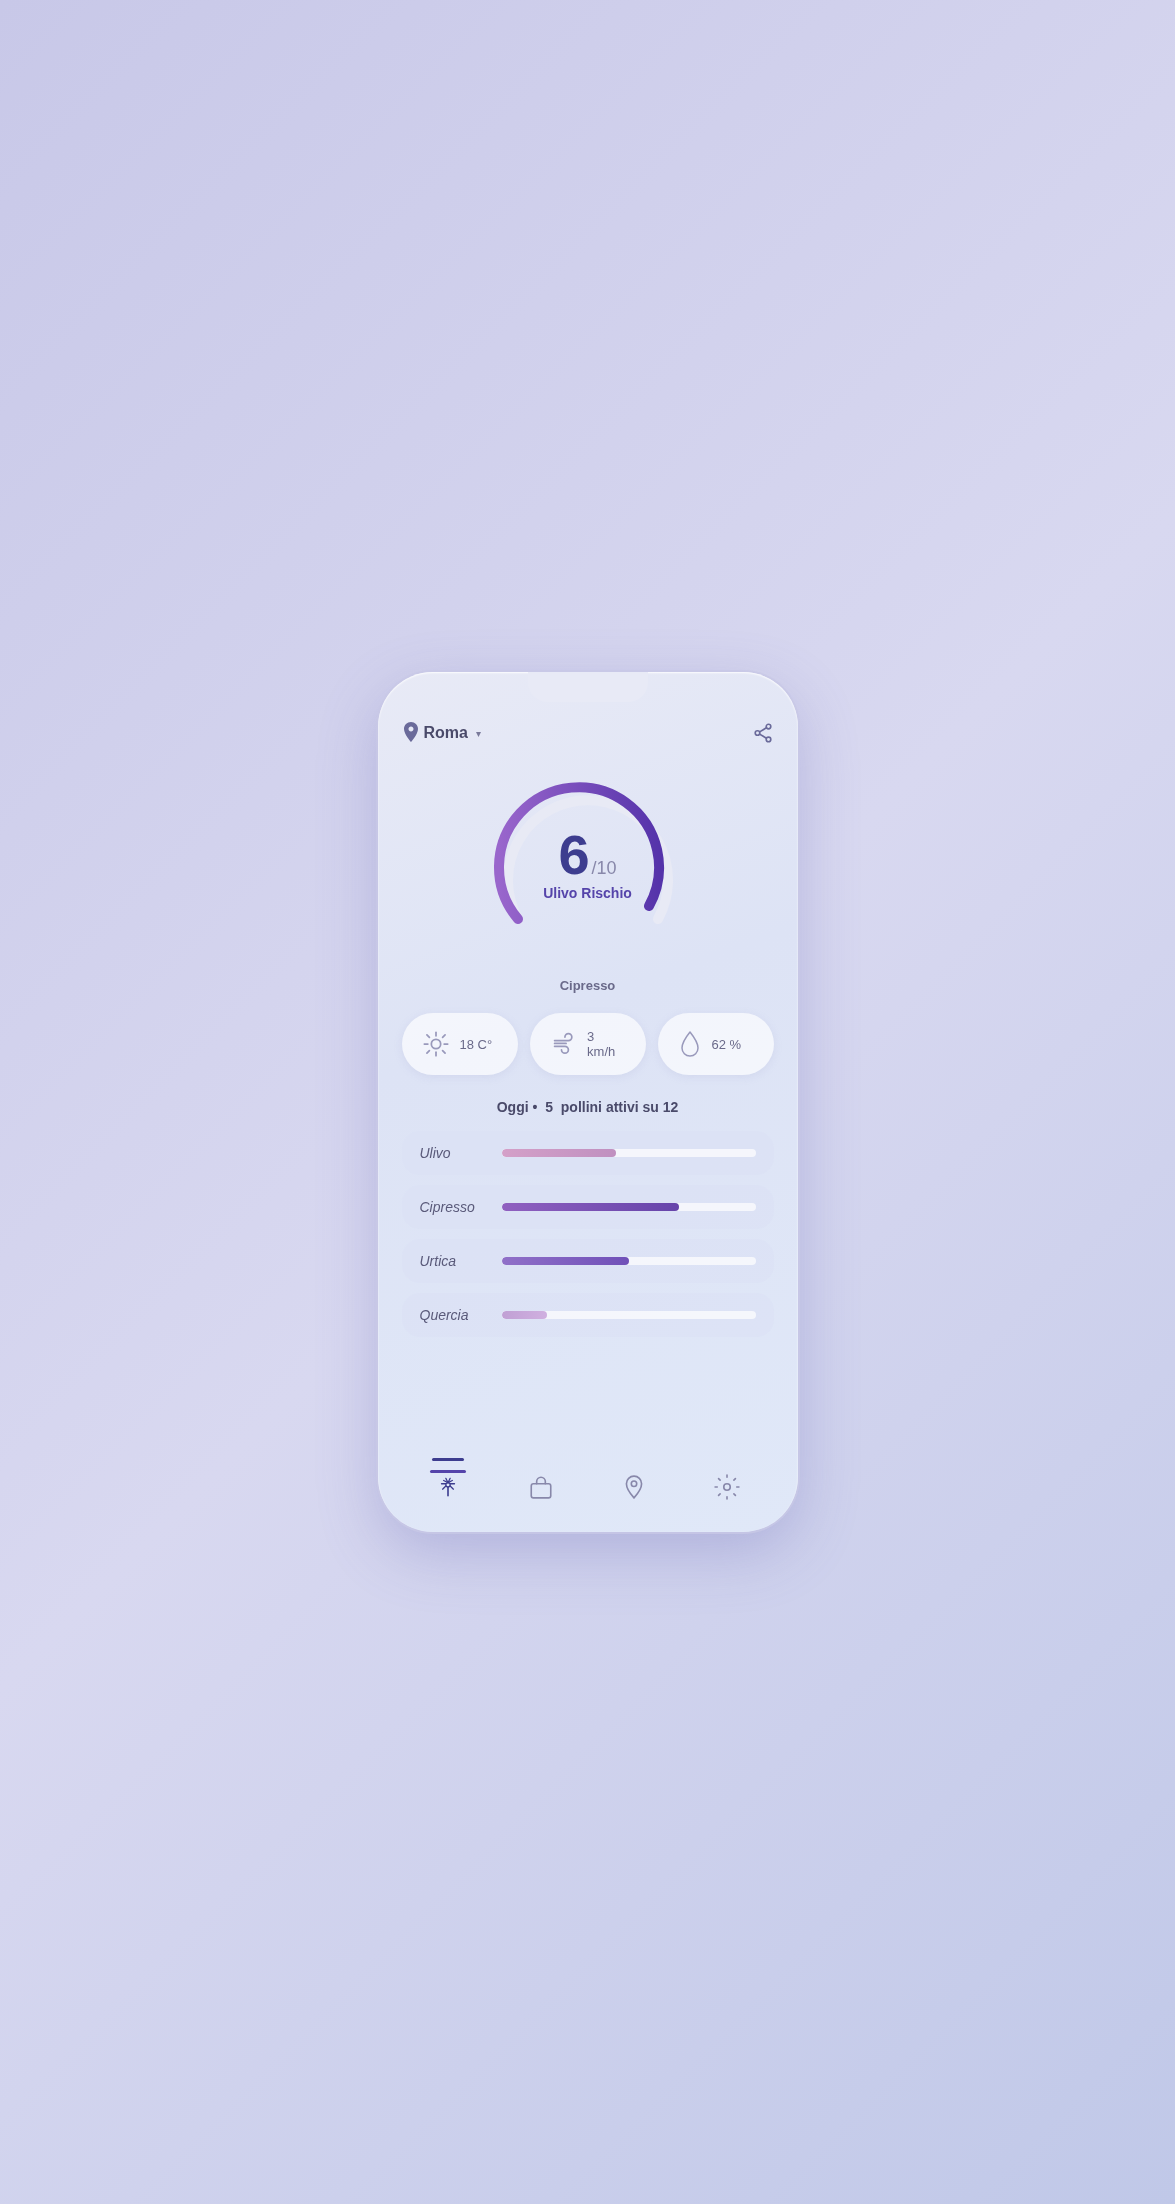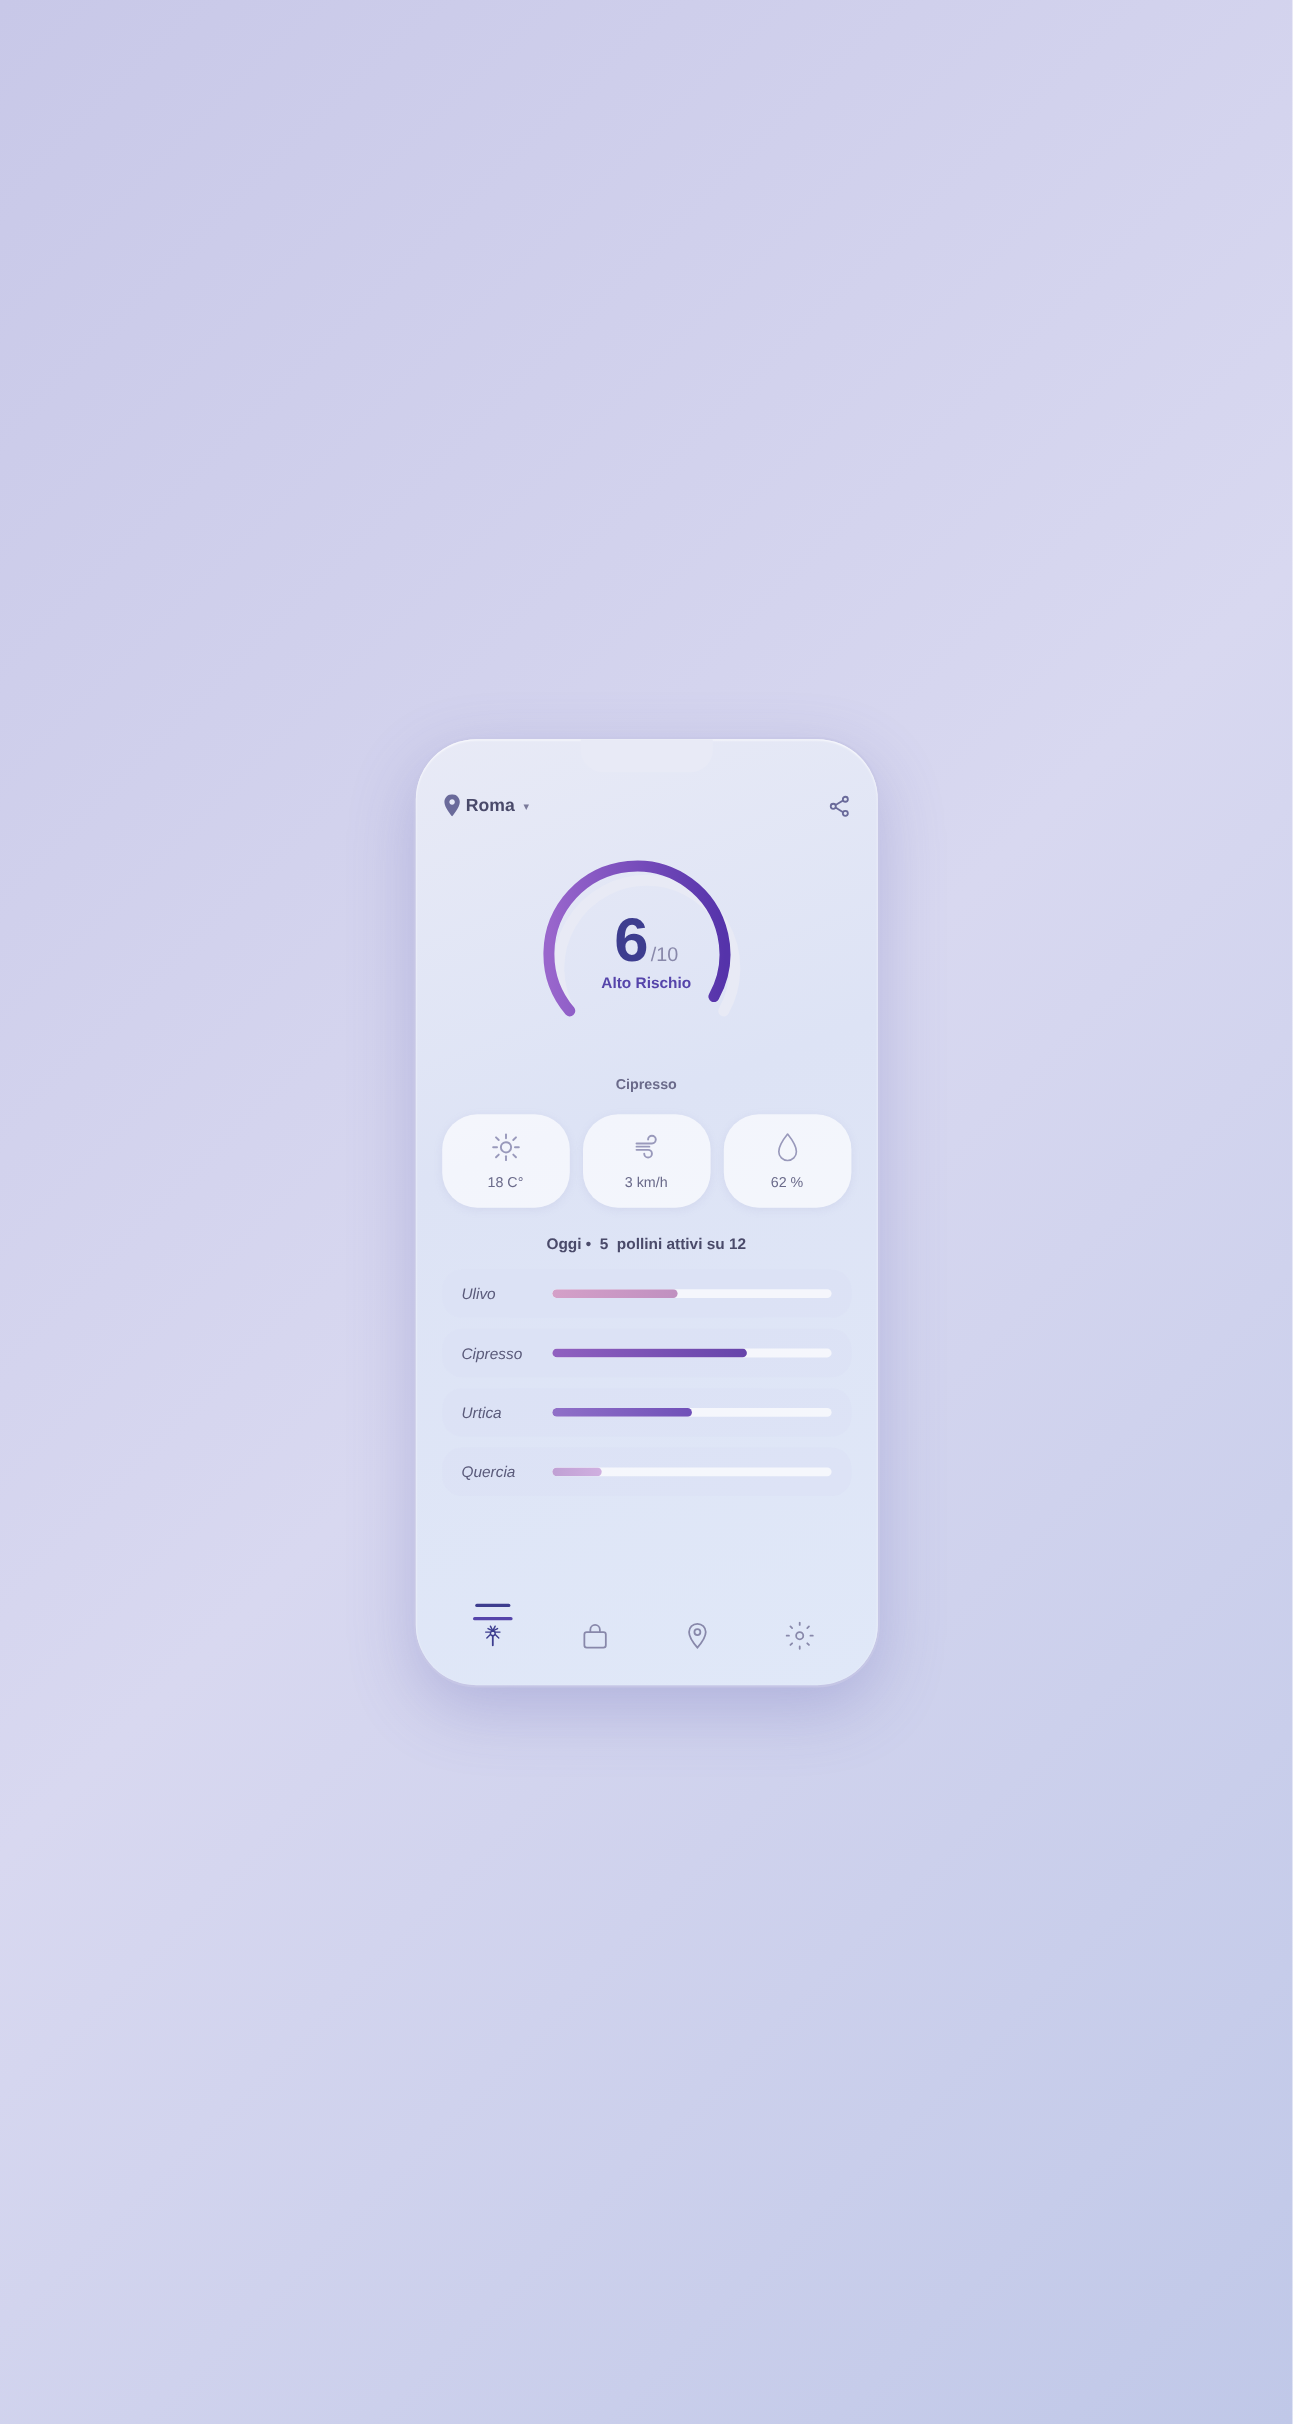--- a/index.html
+++ b/index.html
@@ -148,21 +148,21 @@
       width: 100%;
       margin-bottom: 24px;
     }
 
     .weather-card {
       flex: 1;
       background: rgba(255,255,255,0.65);
       border-radius: 32px;
       padding: 16px 20px;
       display: flex;
-      flex-direction: column;
+      flex-direction: row;
       align-items: center;
       gap: 10px;
       box-shadow: 0 2px 8px rgba(150,150,200,0.15);
     }
 
     .weather-value {
       font-size: 13px;
       color: #6a6a8a;
       font-weight: 500;
     }
@@ -304,21 +304,21 @@
         </defs>
 
         <path d="M 30 155 A 80 80 0 1 1 161 142" fill="none" stroke="url(#arcGrad)" stroke-width="10" stroke-linecap="round"></path>
       </svg>
 
       <div class="gauge-center">
         <div class="gauge-score">
           <span class="gauge-number">6</span>
           <span class="gauge-denom">/10</span>
         </div>
-        <span class="gauge-label">Alto Rischio</span>
+        <span class="gauge-label">Ulivo Rischio</span>
       </div>
     </div>
 
     <div class="gauge-plant">Cipresso</div>
 
     <div class="weather-row">
 
       <div class="weather-card">
         <svg width="28" height="28" viewBox="0 0 24 24" fill="none">
           <circle cx="12" cy="12" r="4" stroke="#9999bb" stroke-width="1.5"></circle>

